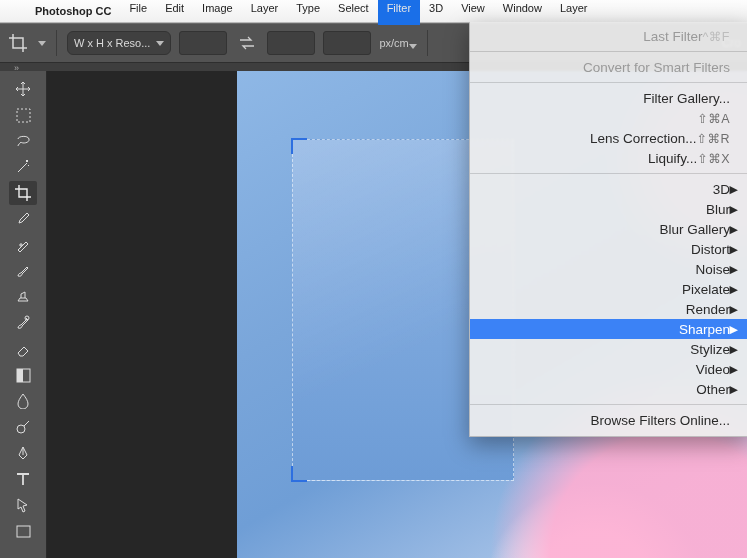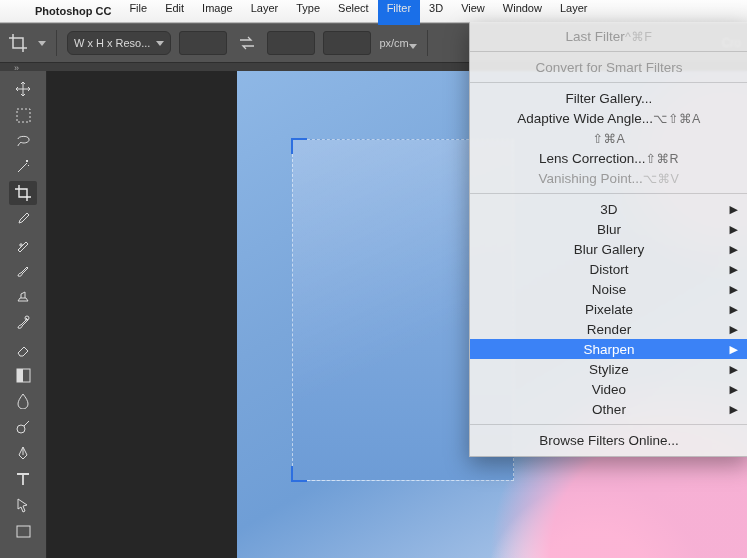--- a/index.html
+++ b/index.html
@@ -62,21 +62,21 @@
     border:2px solid #2d6fe0}
   .cropbox .tl{left:-2px;top:-2px;border-right:none;border-bottom:none}
   .cropbox .bl{left:-2px;bottom:-2px;border-right:none;border-top:none}
   
   .menu{position:absolute;left:469px;top:22px;width:278px;
     background:rgba(238,238,238,.93);border:1px solid rgba(0,0,0,.2);
     border-top:none;box-shadow:0 8px 22px rgba(0,0,0,.35);
     color:#2a2a2a;padding:4px 0 6px;z-index:50;
     backdrop-filter:blur(1px)}
   .menu .row{height:20px;display:flex;align-items:center;padding:0 18px 0 18px;
-    font-size:13.5px;cursor:default;position:relative;justify-content:center}
+    font-size:13.5px;cursor:default;position:relative;justify-content:flex-end}
   .menu .row .sc{color:#6e6e6e;font-size:12.5px;letter-spacing:.5px}
   .menu .row .arr{position:absolute;right:10px;top:4px;font-size:11px;color:#2a2a2a}
   .menu .row.dis{color:#9a9a9a}
   .menu .row.dis .sc{color:#bdbdbd}
   .menu .row.sel{background:#3b82f6;color:#fff}
   .menu .row.sel .arr{color:#fff}
   .menu hr{border:none;border-top:1px solid rgba(0,0,0,.15);margin:5px 0}
 </style>
 </head>
 <body>
@@ -244,33 +244,29 @@
   <hr>
   <div class="row dis">
     <span>Convert for Smart Filters</span>
   </div>
   <hr>
   <div class="row">
       <span>Filter Gallery...</span>
       <span class="sc"></span>
     </div>
   <div class="row">
-      <span>Adaptive Wide Angle...</span>
-      <span class="sc">⌥⇧⌘A</span>
-    </div>
-  <div class="row">
       <span class="sc">⇧⌘A</span>
     </div>
   <div class="row">
       <span>Lens Correction...</span>
       <span class="sc">⇧⌘R</span>
     </div>
-  <div class="row dis">
-      <span>Vanishing Point...</span>
-      <span class="sc">⌥⌘V</span>
+  <div class="row">
+      <span>Liquify...</span>
+      <span class="sc">⇧⌘X</span>
     </div>
   <hr>
   <div class="row">
       <span>3D</span>
       <span class="arr">▶</span>
     </div>
   <div class="row">
       <span>Blur</span>
       <span class="arr">▶</span>
     </div>

